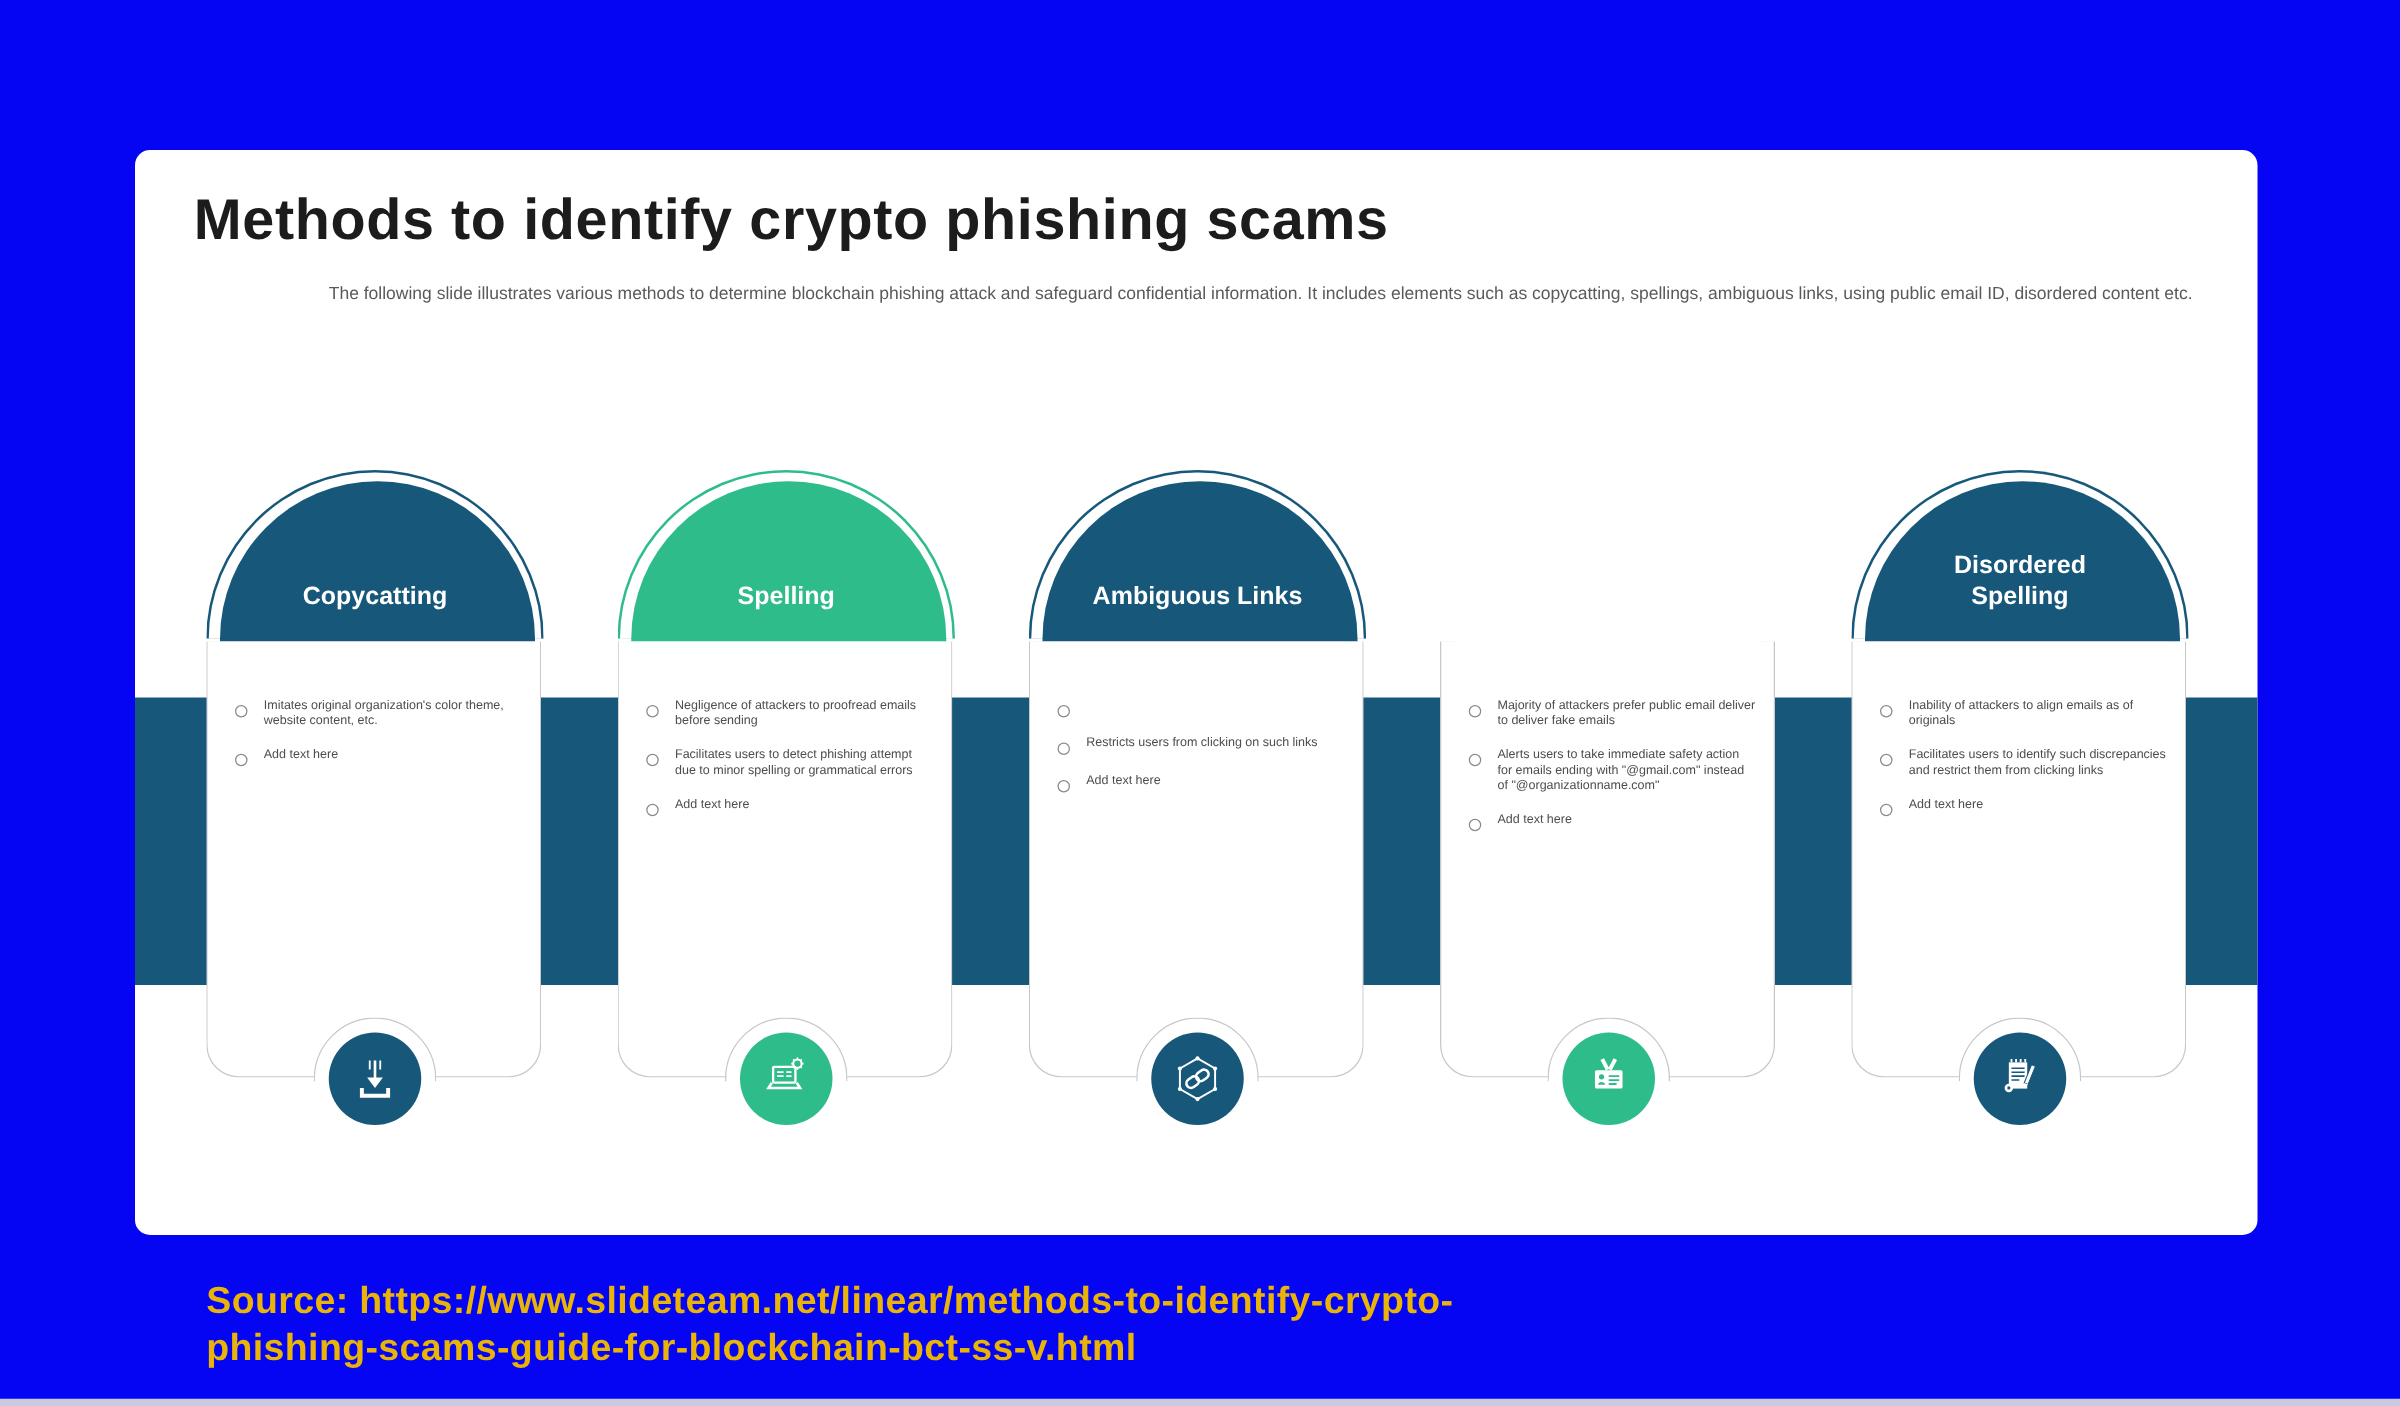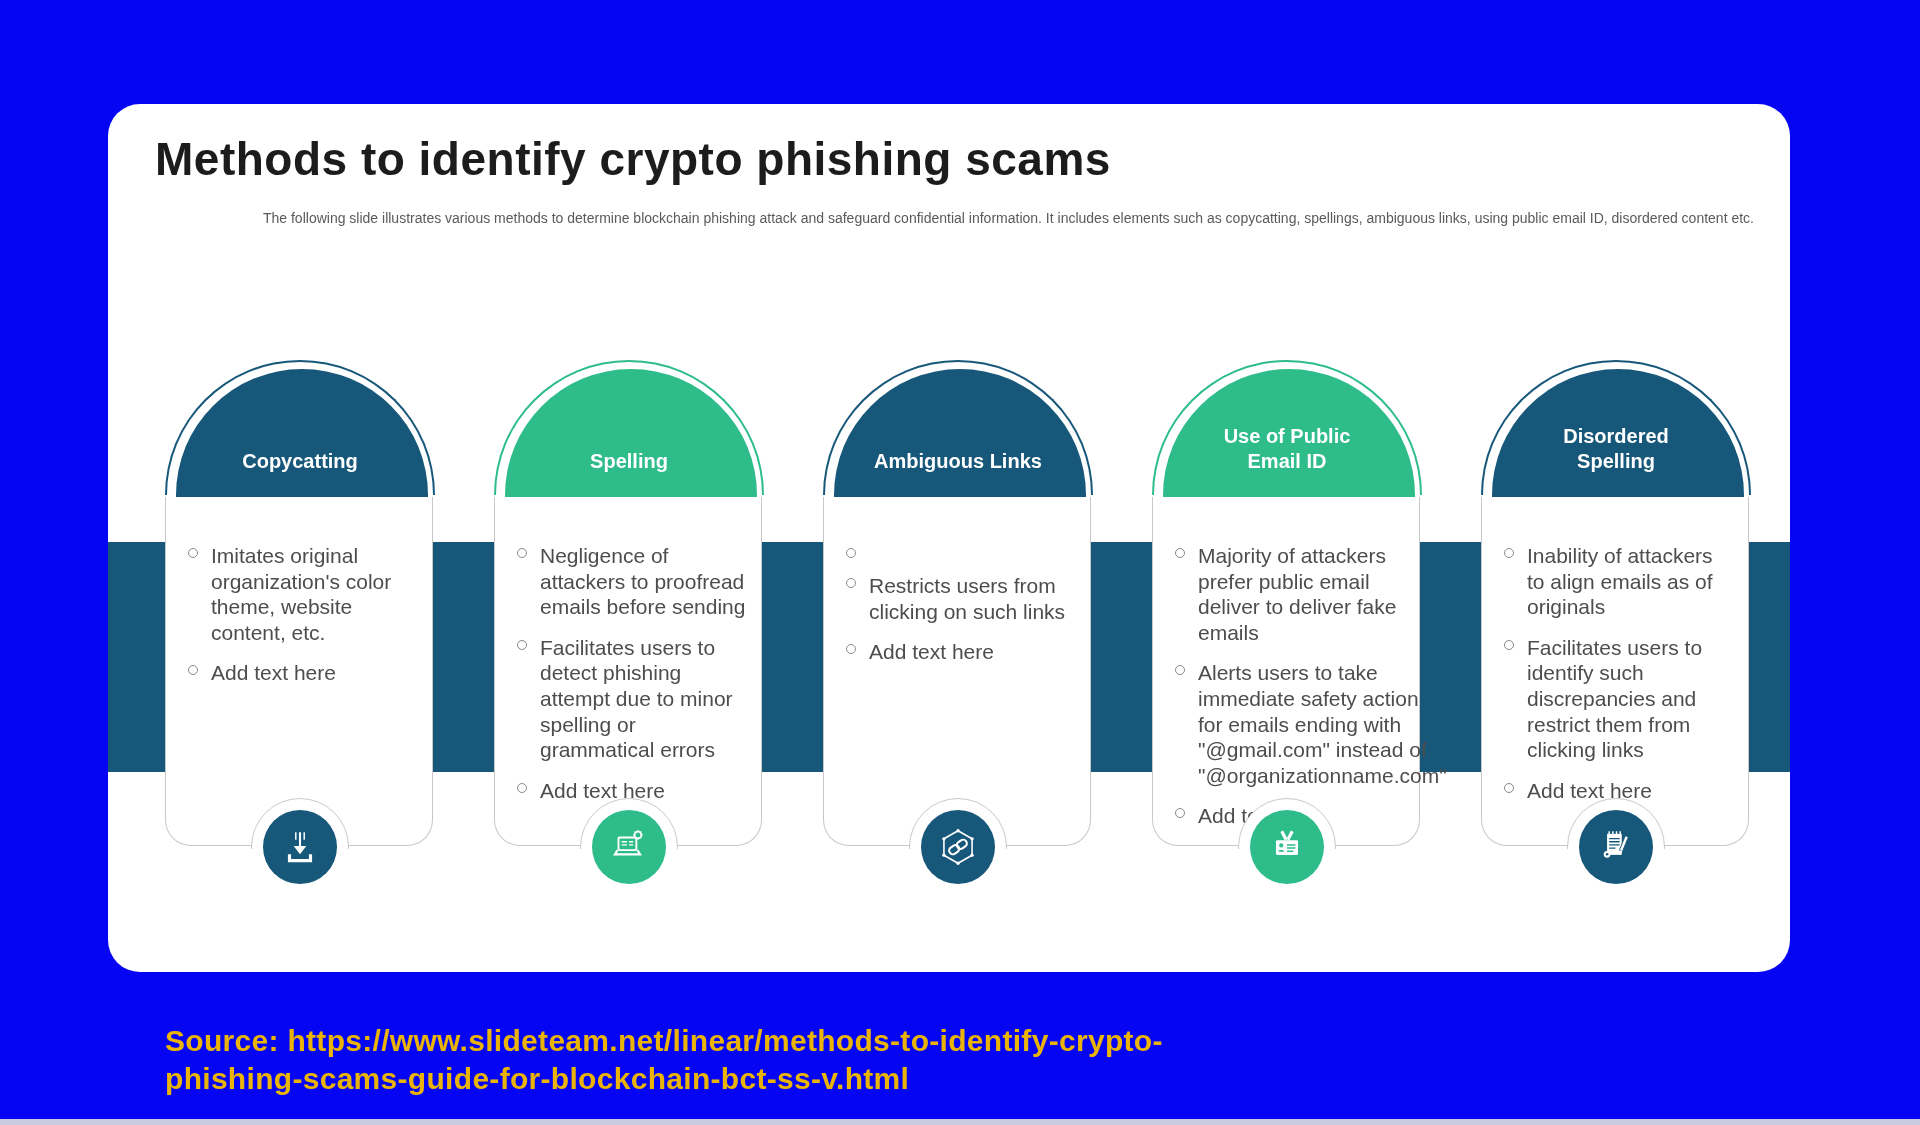--- a/index.html
+++ b/index.html
@@ -2,22 +2,22 @@
 <html><head>
 <meta charset="utf-8">
 <style>
   html,body{margin:0;padding:0;}
   body{
     width:1920px;height:1125px;position:relative;overflow:hidden;
     background:#0505f4;
     font-family:"Liberation Sans", sans-serif;
   }
   .slide{
-    position:absolute;left:108px;top:104px;width:1682px;height:868px;
-    background:#ffffff;border-radius:32px;
+    position:absolute;left:108px;top:120px;width:1682px;height:868px;
+    background:#ffffff;border-radius:12px;padding-left:16px;
   }
   .slide-title{
     position:absolute;left:47px;top:28px;
     font-size:46px;font-weight:900;color:#1c1c1c;letter-spacing:.5px;
     font-family:"Liberation Sans", sans-serif;
   }
   .slide-subtitle{
     position:absolute;left:46px;top:106px;width:1600px;
     font-size:14px;color:#5a5a5a;white-space:nowrap;letter-spacing:0px;text-align:right;
   }
@@ -52,21 +52,21 @@
     background:#ffffff;border:1px solid #c8c8c8;border-top:none;
     border-radius:0 0 26px 26px;z-index:2;box-sizing:border-box;
     padding:46px 14px 0 20px;
   }
   .bullet{display:flex;margin-bottom:15px;}
   .marker{
     flex:0 0 auto;width:8px;height:8px;border:1.5px solid #8a8a8a;
     border-radius:50%;margin:5px 13px 0 2px;
   }
   .bullet-text{
-    font-size:21px;line-height:1.22;color:#4d4d4d;letter-spacing:0px;
+    font-size:10px;line-height:1.22;color:#4d4d4d;letter-spacing:0px;
   }
   .notch{
     position:absolute;left:50%;top:438px;transform:translateX(-50%);
     width:98px;height:98px;border-radius:50%;
     background:#ffffff;border:1px solid #c8c8c8;box-sizing:border-box;
     clip-path:inset(0 0 47px 0);z-index:3;
   }
   .icon-circle{
     position:absolute;left:50%;top:450px;transform:translateX(-50%);
     width:74px;height:74px;border-radius:50%;z-index:4;
@@ -181,25 +181,20 @@
           <circle cx="6.6" cy="12.2" r="1.6" fill="#fff"></circle>
         <g transform="rotate(-35 20 20)" fill="none" stroke="#fff" stroke-width="2">
           <rect x="10.5" y="16.5" width="10" height="7" rx="3.5"></rect>
           <rect x="19.5" y="16.5" width="10" height="7" rx="3.5"></rect>
         </g>
       </svg>
     </div>
   </div>
 
   <div class="card card4">
-    <div class="dome">
-      <div class="dome-ring r-green"></div>
-      <div class="dome-fill c-green"></div>
-      <div class="dome-title">Use of Public Email ID</div>
-    </div>
     <div class="card-body">
       <div class="bullet">
         <span class="marker"></span>
         <span class="bullet-text">Majority of attackers prefer public email deliver to deliver fake emails</span>
       </div>
       <div class="bullet">
         <span class="marker"></span>
         <span class="bullet-text">Alerts users to take immediate safety action for emails ending with "@gmail.com" instead of "@organizationname.com"</span>
       </div>
       <div class="bullet">

